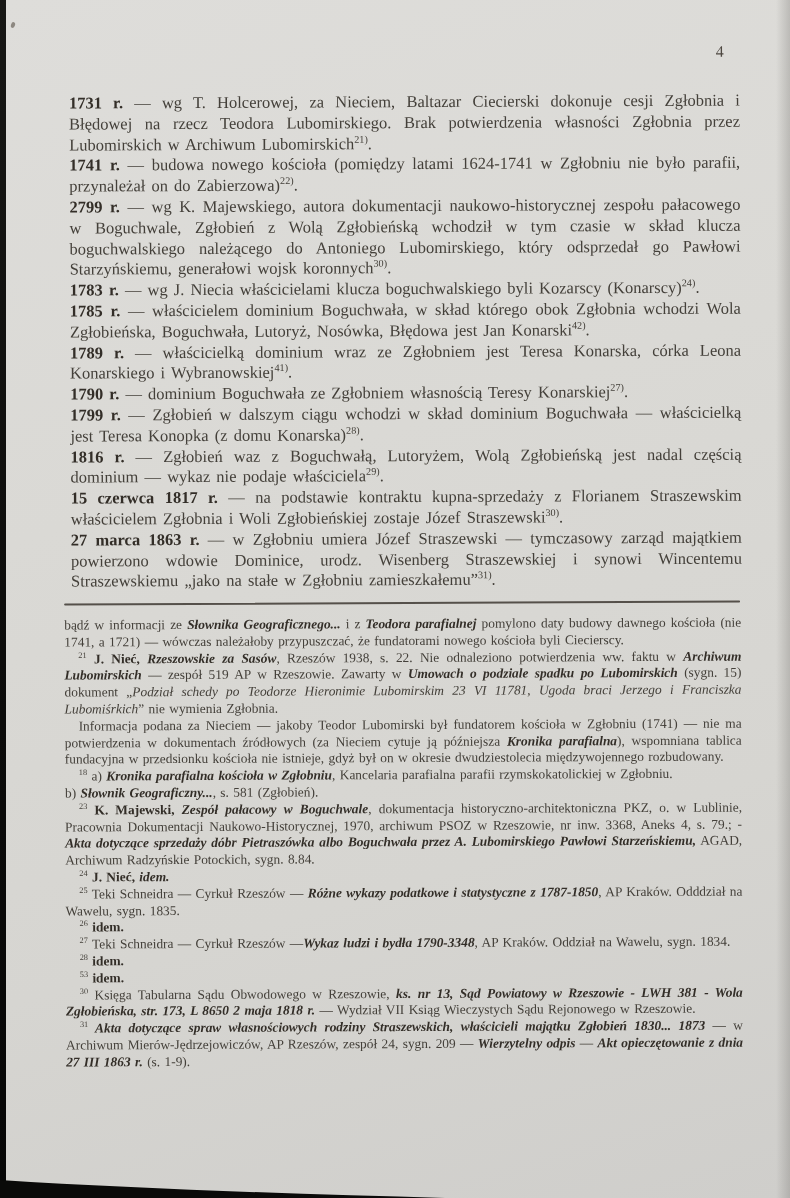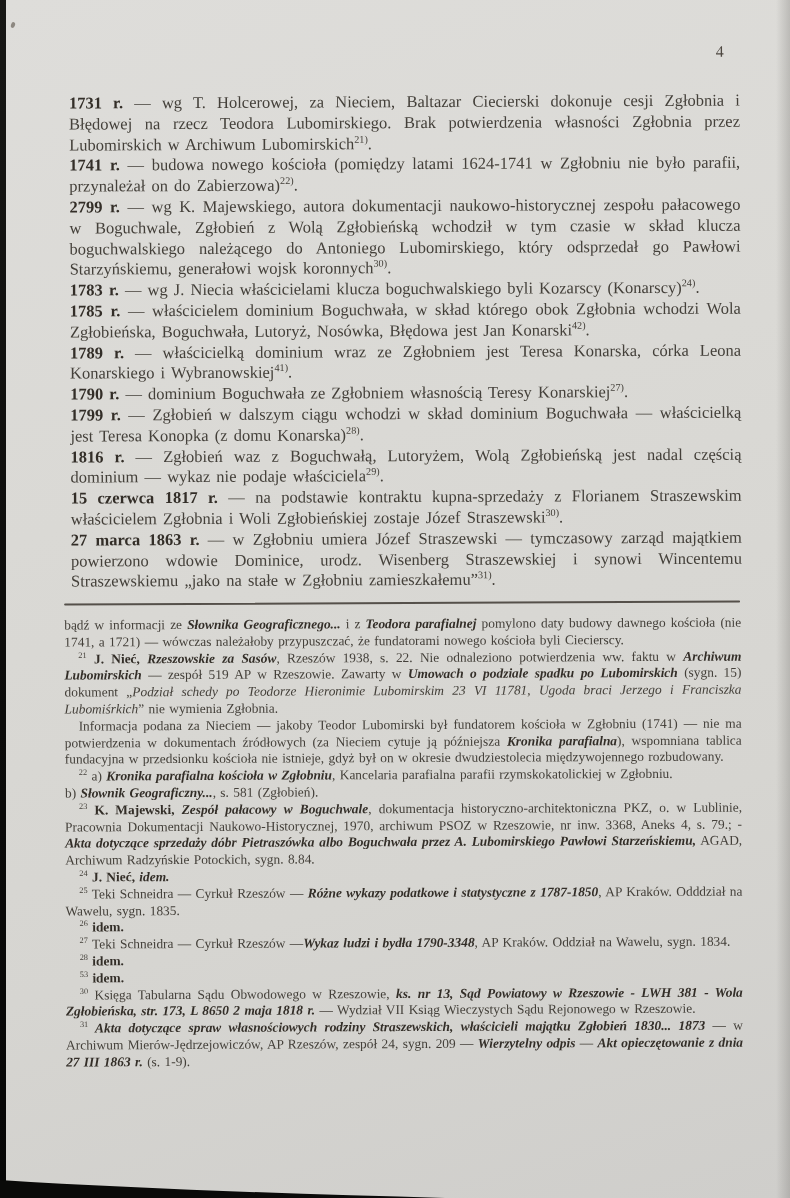--- a/index.html
+++ b/index.html
@@ -71,21 +71,21 @@
         <p class="para"><span class="rb">1799 r.</span><span> — Zgłobień w dalszym ciągu wchodzi w skład dominium Boguchwała — właścicielką jest Teresa Konopka (z domu Konarska)</span><span class="rsup">28)</span><span>.</span></p>
         <p class="para"><span class="rb">1816 r.</span><span> — Zgłobień waz z Boguchwałą, Lutoryżem, Wolą Zgłobieńską jest nadal częścią dominium — wykaz nie podaje właściciela</span><span class="rsup">29)</span><span>.</span></p>
         <p class="para"><span class="rb">15 czerwca 1817 r.</span><span> — na podstawie kontraktu kupna-sprzedaży z Florianem Straszewskim właścicielem Zgłobnia i Woli Zgłobieńskiej zostaje Józef Straszewski</span><span class="rsup">30)</span><span>.</span></p>
         <p class="para"><span class="rb">27 marca 1863 r.</span><span> — w Zgłobniu umiera Józef Straszewski — tymczasowy zarząd majątkiem powierzono wdowie Dominice, urodz. Wisenberg Straszewskiej i synowi Wincentemu Straszewskiemu „jako na stałe w Zgłobniu zamieszkałemu”</span><span class="rsup">31)</span><span>.</span></p>
       </div>
     <div class="footnote-rule"></div>
     <div class="footnotes" id="footnotes">
         <p class="para"><span>bądź w informacji ze </span><span class="rbi">Słownika Geograficznego...</span><span> i z </span><span class="rbi">Teodora parafialnej</span><span> pomylono daty budowy dawnego kościoła (nie 1741, a 1721) — wówczas należałoby przypuszczać, że fundatorami nowego kościoła byli Ciecierscy.</span></p>
         <p class="para indent"><span class="rsup">21</span><span class="rb"> J. Nieć, </span><span class="rbi">Rzeszowskie za Sasów</span><span>, Rzeszów 1938, s. 22. Nie odnaleziono potwierdzenia ww. faktu w </span><span class="rbi">Archiwum Lubomirskich</span><span> — zespół 519 AP w Rzeszowie. Zawarty w </span><span class="rbi">Umowach o podziale spadku po Lubomirskich</span><span> (sygn. 15) dokument „</span><span class="ri">Podział schedy po Teodorze Hieronimie Lubomirskim 23 VI 11781, Ugoda braci Jerzego i Franciszka Lubomiśrkich</span><span>” nie wymienia Zgłobnia.</span></p>
         <p class="para indent"><span>Informacja podana za Nieciem — jakoby Teodor Lubomirski był fundatorem kościoła w Zgłobniu (1741) — nie ma potwierdzenia w dokumentach źródłowych (za Nieciem cytuje ją późniejsza </span><span class="rbi">Kronika parafialna</span><span>), wspomniana tablica fundacyjna w przedsionku kościoła nie istnieje, gdyż był on w okresie dwudziestolecia międzywojennego rozbudowany.</span></p>
-        <p class="para indent"><span class="rsup">22</span><span> a) </span><span class="rbi">Kronika parafialna kościoła w Zgłobniu</span><span>, Kancelaria parafialna parafii rzymskokatolickiej w Zgłobniu.</span></p>
+        <p class="para indent"><span class="rsup">18</span><span> a) </span><span class="rbi">Kronika parafialna kościoła w Zgłobniu</span><span>, Kancelaria parafialna parafii rzymskokatolickiej w Zgłobniu.</span></p>
         <p class="para"><span>b) </span><span class="rbi">Słownik Geograficzny...</span><span>, s. 581 (Zgłobień).</span></p>
         <p class="para indent"><span class="rsup">23</span><span class="rb"> K. Majewski, </span><span class="rbi">Zespół pałacowy w Boguchwale</span><span>, dokumentacja historyczno-architektoniczna PKZ, o. w Lublinie, Pracownia Dokumentacji Naukowo-Historycznej, 1970, archiwum PSOZ w Rzeszowie, nr inw. 3368, Aneks 4, s. 79.; - </span><span class="rbi">Akta dotyczące sprzedaży dóbr Pietraszówka albo Boguchwała przez A. Lubomirskiego Pawłowi Starzeńskiemu,</span><span> AGAD, Archiwum Radzyńskie Potockich, sygn. 8.84.</span></p>
         <p class="para indent"><span class="rsup">24</span><span class="rb"> J. Nieć, </span><span class="rbi">idem.</span></p>
         <p class="para indent"><span class="rsup">25</span><span> Teki Schneidra — Cyrkuł Rzeszów — </span><span class="rbi">Różne wykazy podatkowe i statystyczne z 1787-1850</span><span>, AP Kraków. Odddział na Wawelu, sygn. 1835.</span></p>
         <p class="para indent"><span class="rsup">26</span><span class="rb"> idem.</span></p>
         <p class="para indent"><span class="rsup">27</span><span> Teki Schneidra — Cyrkuł Rzeszów —</span><span class="rbi">Wykaz ludzi i bydła 1790-3348</span><span>, AP Kraków. Oddział na Wawelu, sygn. 1834.</span></p>
         <p class="para indent"><span class="rsup">28</span><span class="rb"> idem.</span></p>
         <p class="para indent"><span class="rsup">53</span><span class="rb"> idem.</span></p>
         <p class="para indent"><span class="rsup">30</span><span> Księga Tabularna Sądu Obwodowego w Rzeszowie, </span><span class="rbi">ks. nr 13, Sąd Powiatowy w Rzeszowie - LWH 381 - Wola Zgłobieńska, str. 173, L 8650 2 maja 1818 r.</span><span> — Wydział VII Ksiąg Wieczystych Sądu Rejonowego w Rzeszowie.</span></p>
         <p class="para indent"><span class="rsup">31</span><span class="rbi"> Akta dotyczące spraw własnościowych rodziny Straszewskich, właścicieli majątku Zgłobień 1830... 1873</span><span> — w Archiwum Mierów-Jędrzejowiczów, AP Rzeszów, zespół 24, sygn. 209 — </span><span class="rbi">Wierzytelny odpis</span><span> — </span><span class="rbi">Akt opieczętowanie z dnia 27 III 1863 r.</span><span> (s. 1-9).</span></p>

